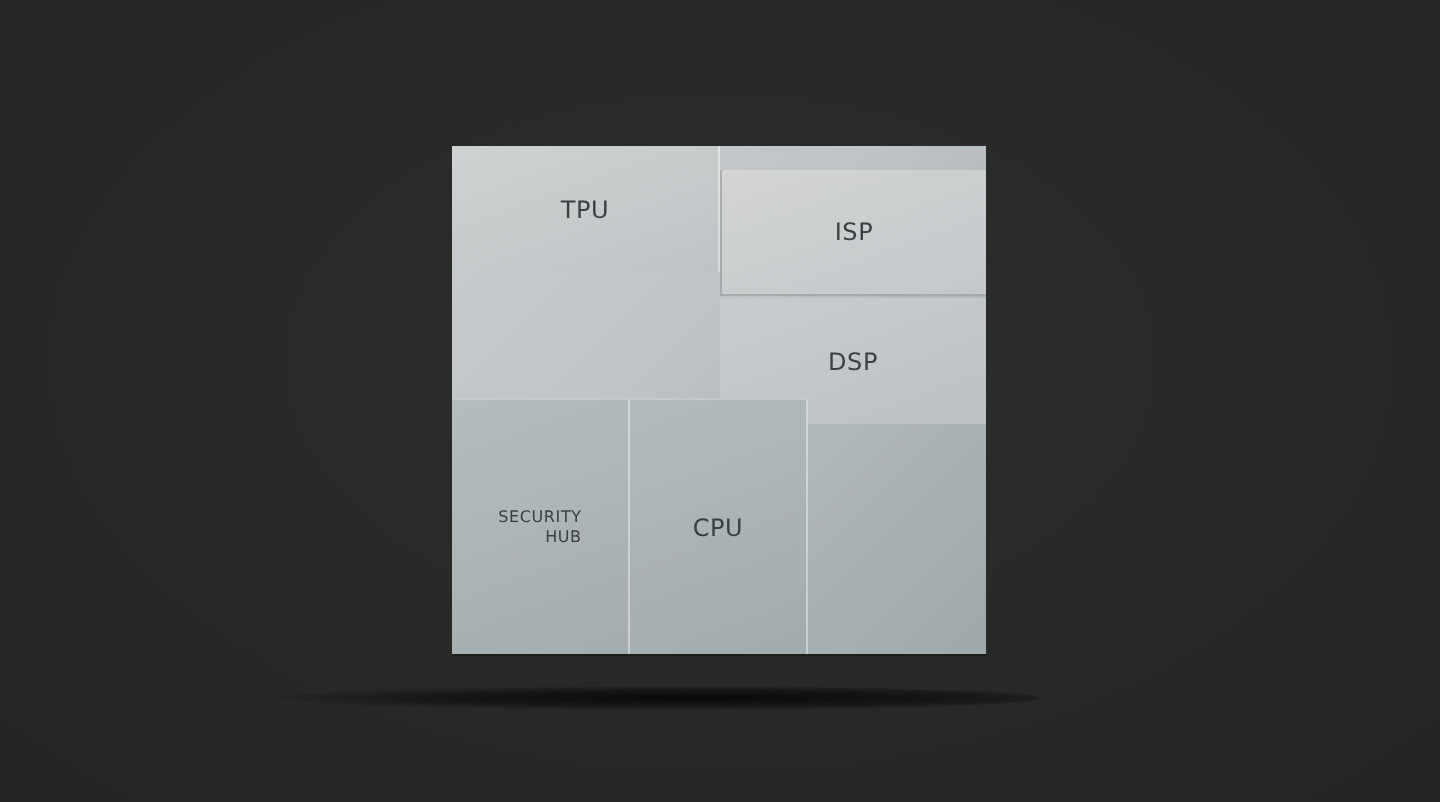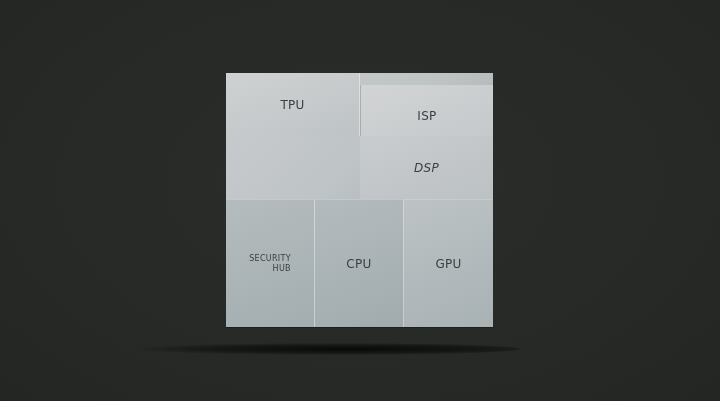--- a/index.html
+++ b/index.html
@@ -29,22 +29,22 @@
     background: linear-gradient(160deg, #cfd2d3 0%, #bec3c5 100%);
     border-right: 1px solid rgba(255,255,255,0.35); }
   .b-isp { left: 134px; top: 12px; width: 133px; height: 63px;
     background: linear-gradient(160deg, #d2d4d5 0%, #c4c8ca 100%);
     border-left: 1px solid rgba(120,125,128,0.4);
     border-bottom: 1px solid rgba(120,125,128,0.45); }
   .b-sec { left: 0; top: 63px; width: 134px; height: 63px;
     background: linear-gradient(160deg, #c3c7c9 0%, #b6bcbe 100%);
     border-top: 1px solid rgba(255,255,255,0.3);
     border-right: 1px solid rgba(255,255,255,0.25); }
-  .b-dsp { left: 134px; top: 63px; width: 133px; height: 63px;
-    background: linear-gradient(160deg, #c9ccce 0%, #bcc1c3 100%); font-style: italic; }
+  .b-dsp { left: 134px; top: 76px; width: 133px; height: 63px;
+    background: linear-gradient(160deg, #c9ccce 0%, #bcc1c3 100%); }
   .b-ctx { left: 0; top: 126px; width: 89px; height: 128px;
     background: linear-gradient(160deg, #b5bcbe 0%, #a3adaf 100%);
     border-top: 1px solid rgba(255,255,255,0.35);
     border-right: 1px solid rgba(255,255,255,0.4);
     font-size: 8px; line-height: 10px; }
   .b-cpu { left: 89px; top: 126px; width: 89px; height: 128px;
     background: linear-gradient(160deg, #b4bbbe 0%, #a1abae 100%);
     border-top: 1px solid rgba(255,255,255,0.35);
     border-right: 1px solid rgba(255,255,255,0.4); }
   .b-gpu { left: 178px; top: 126px; width: 89px; height: 128px;
@@ -68,16 +68,13 @@
   </div>
   <div class="block b-ctx">
     <div>
       <div>SECURITY</div>
       <div>HUB</div>
     </div>
   </div>
   <div class="block b-cpu">
     <span>CPU</span>
   </div>
-  <div class="block b-gpu">
-    <span>GPU</span>
-  </div>
 </div>
 
 </body></html>

